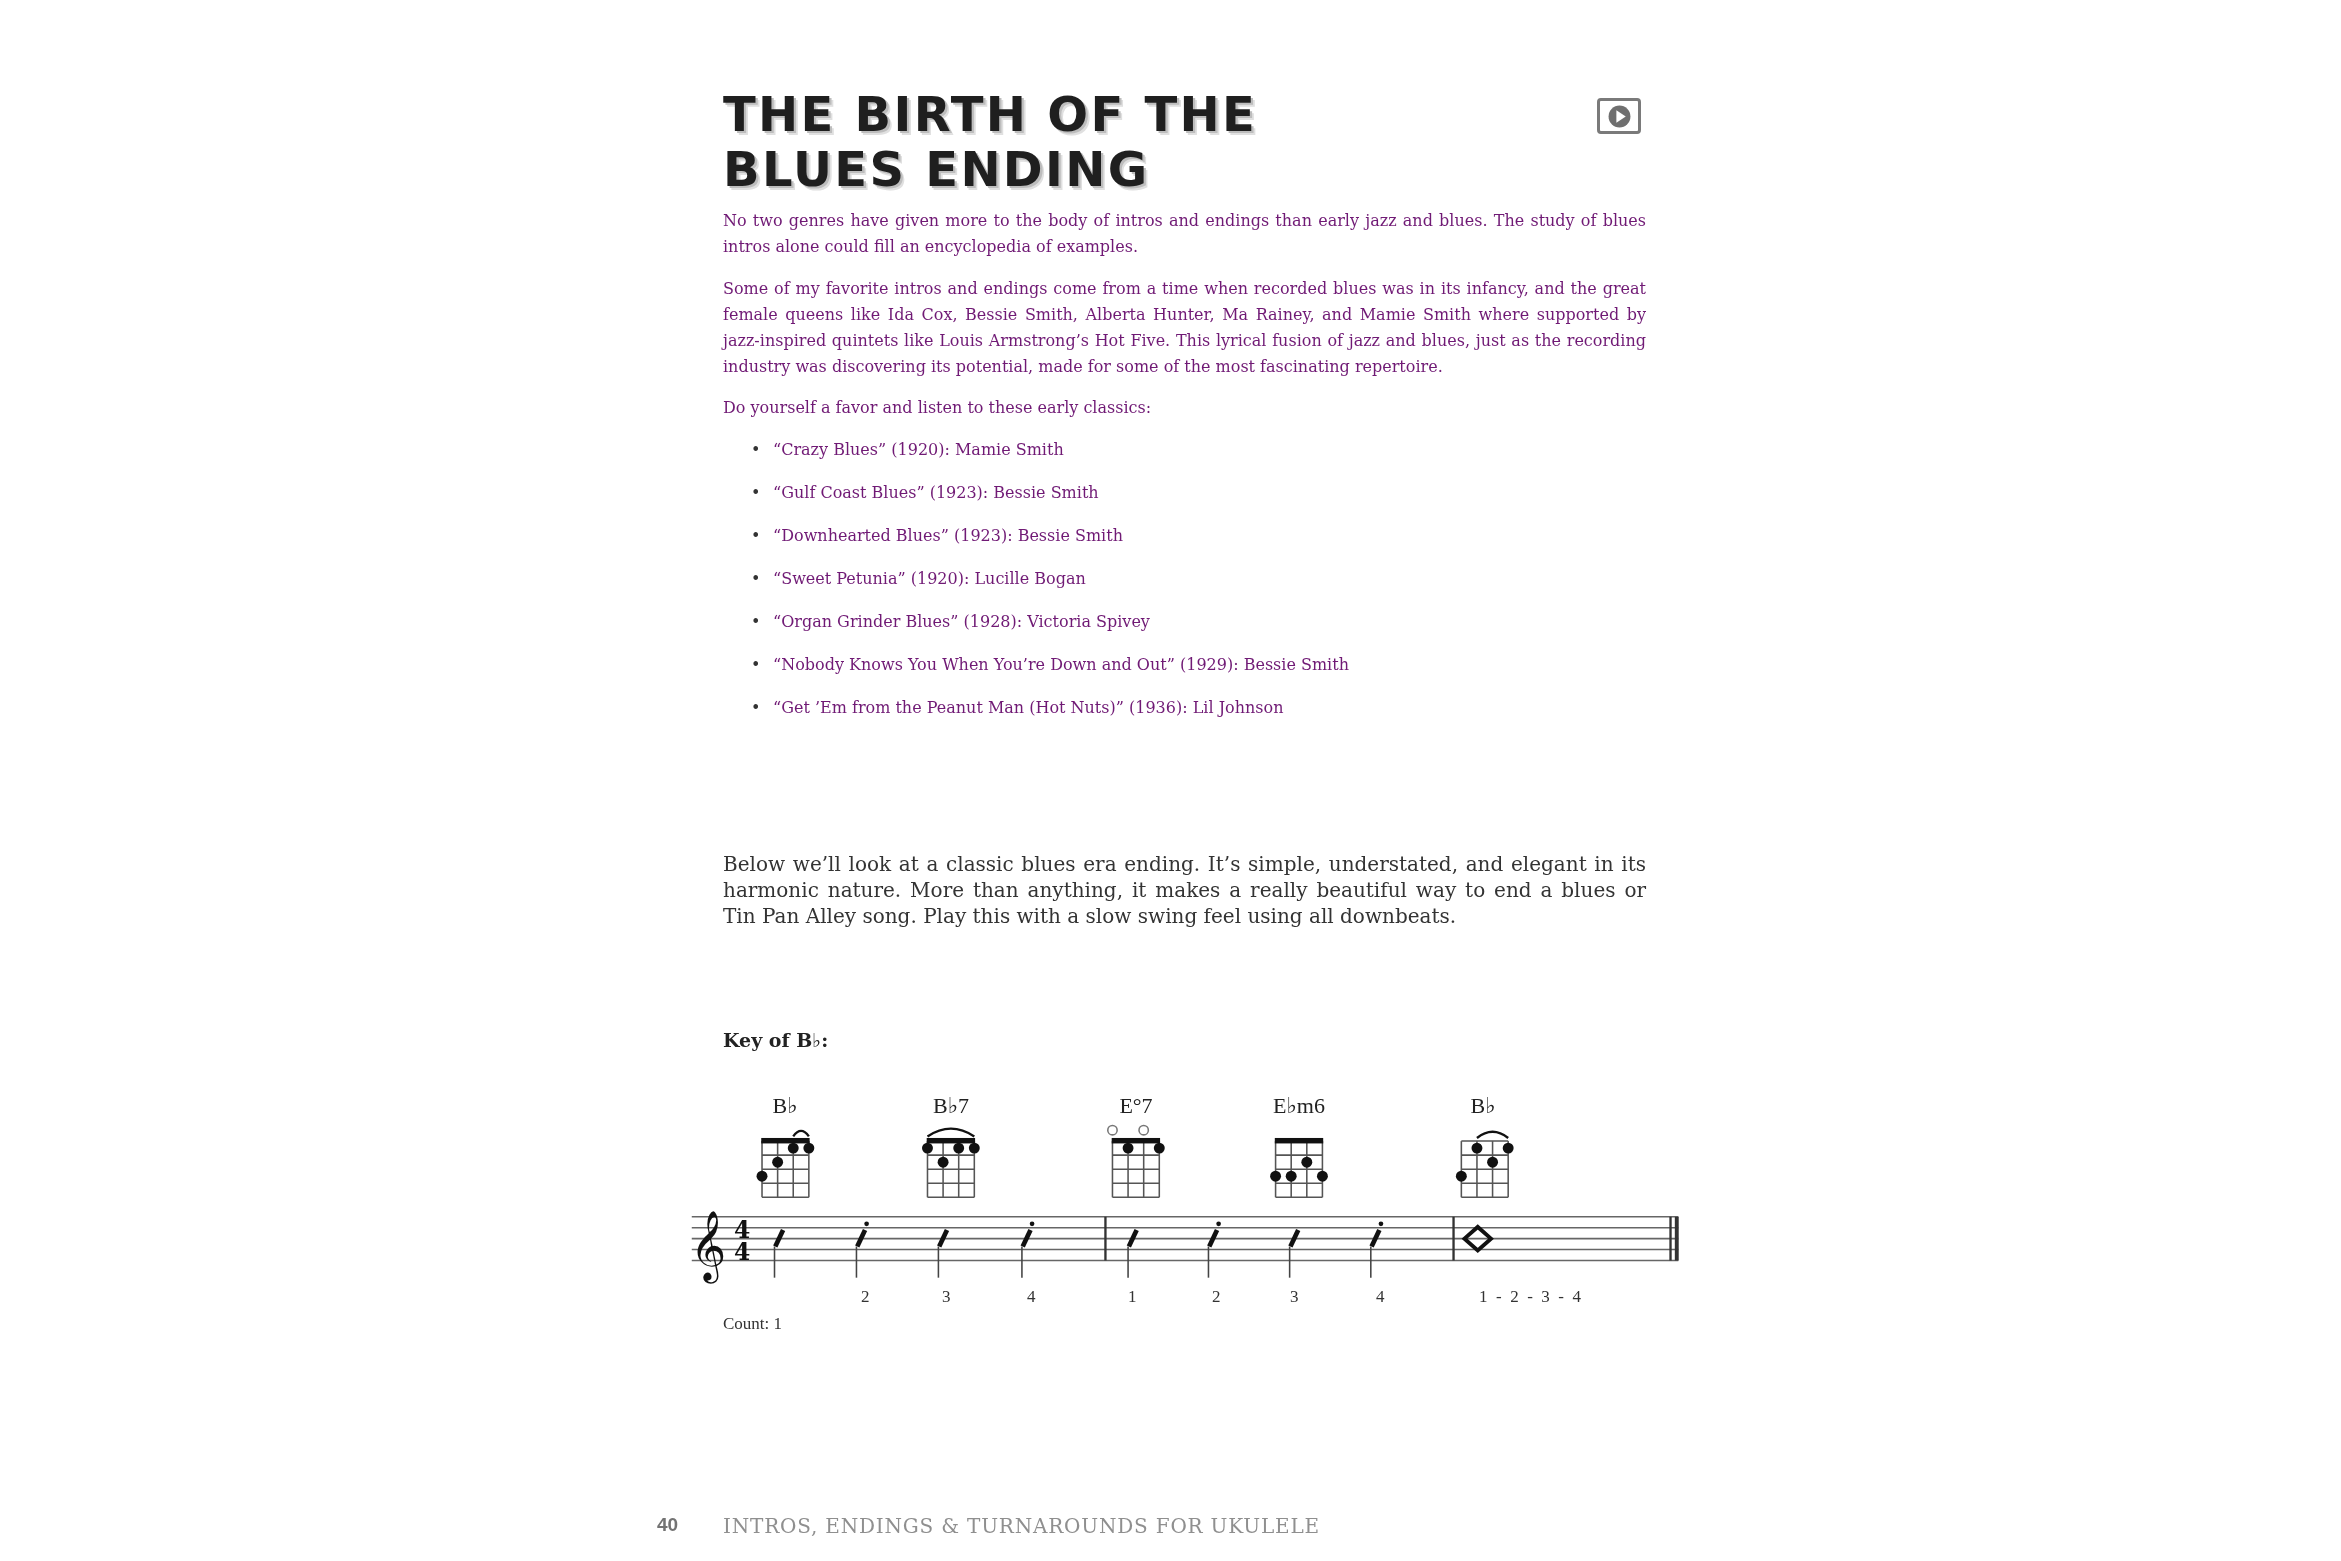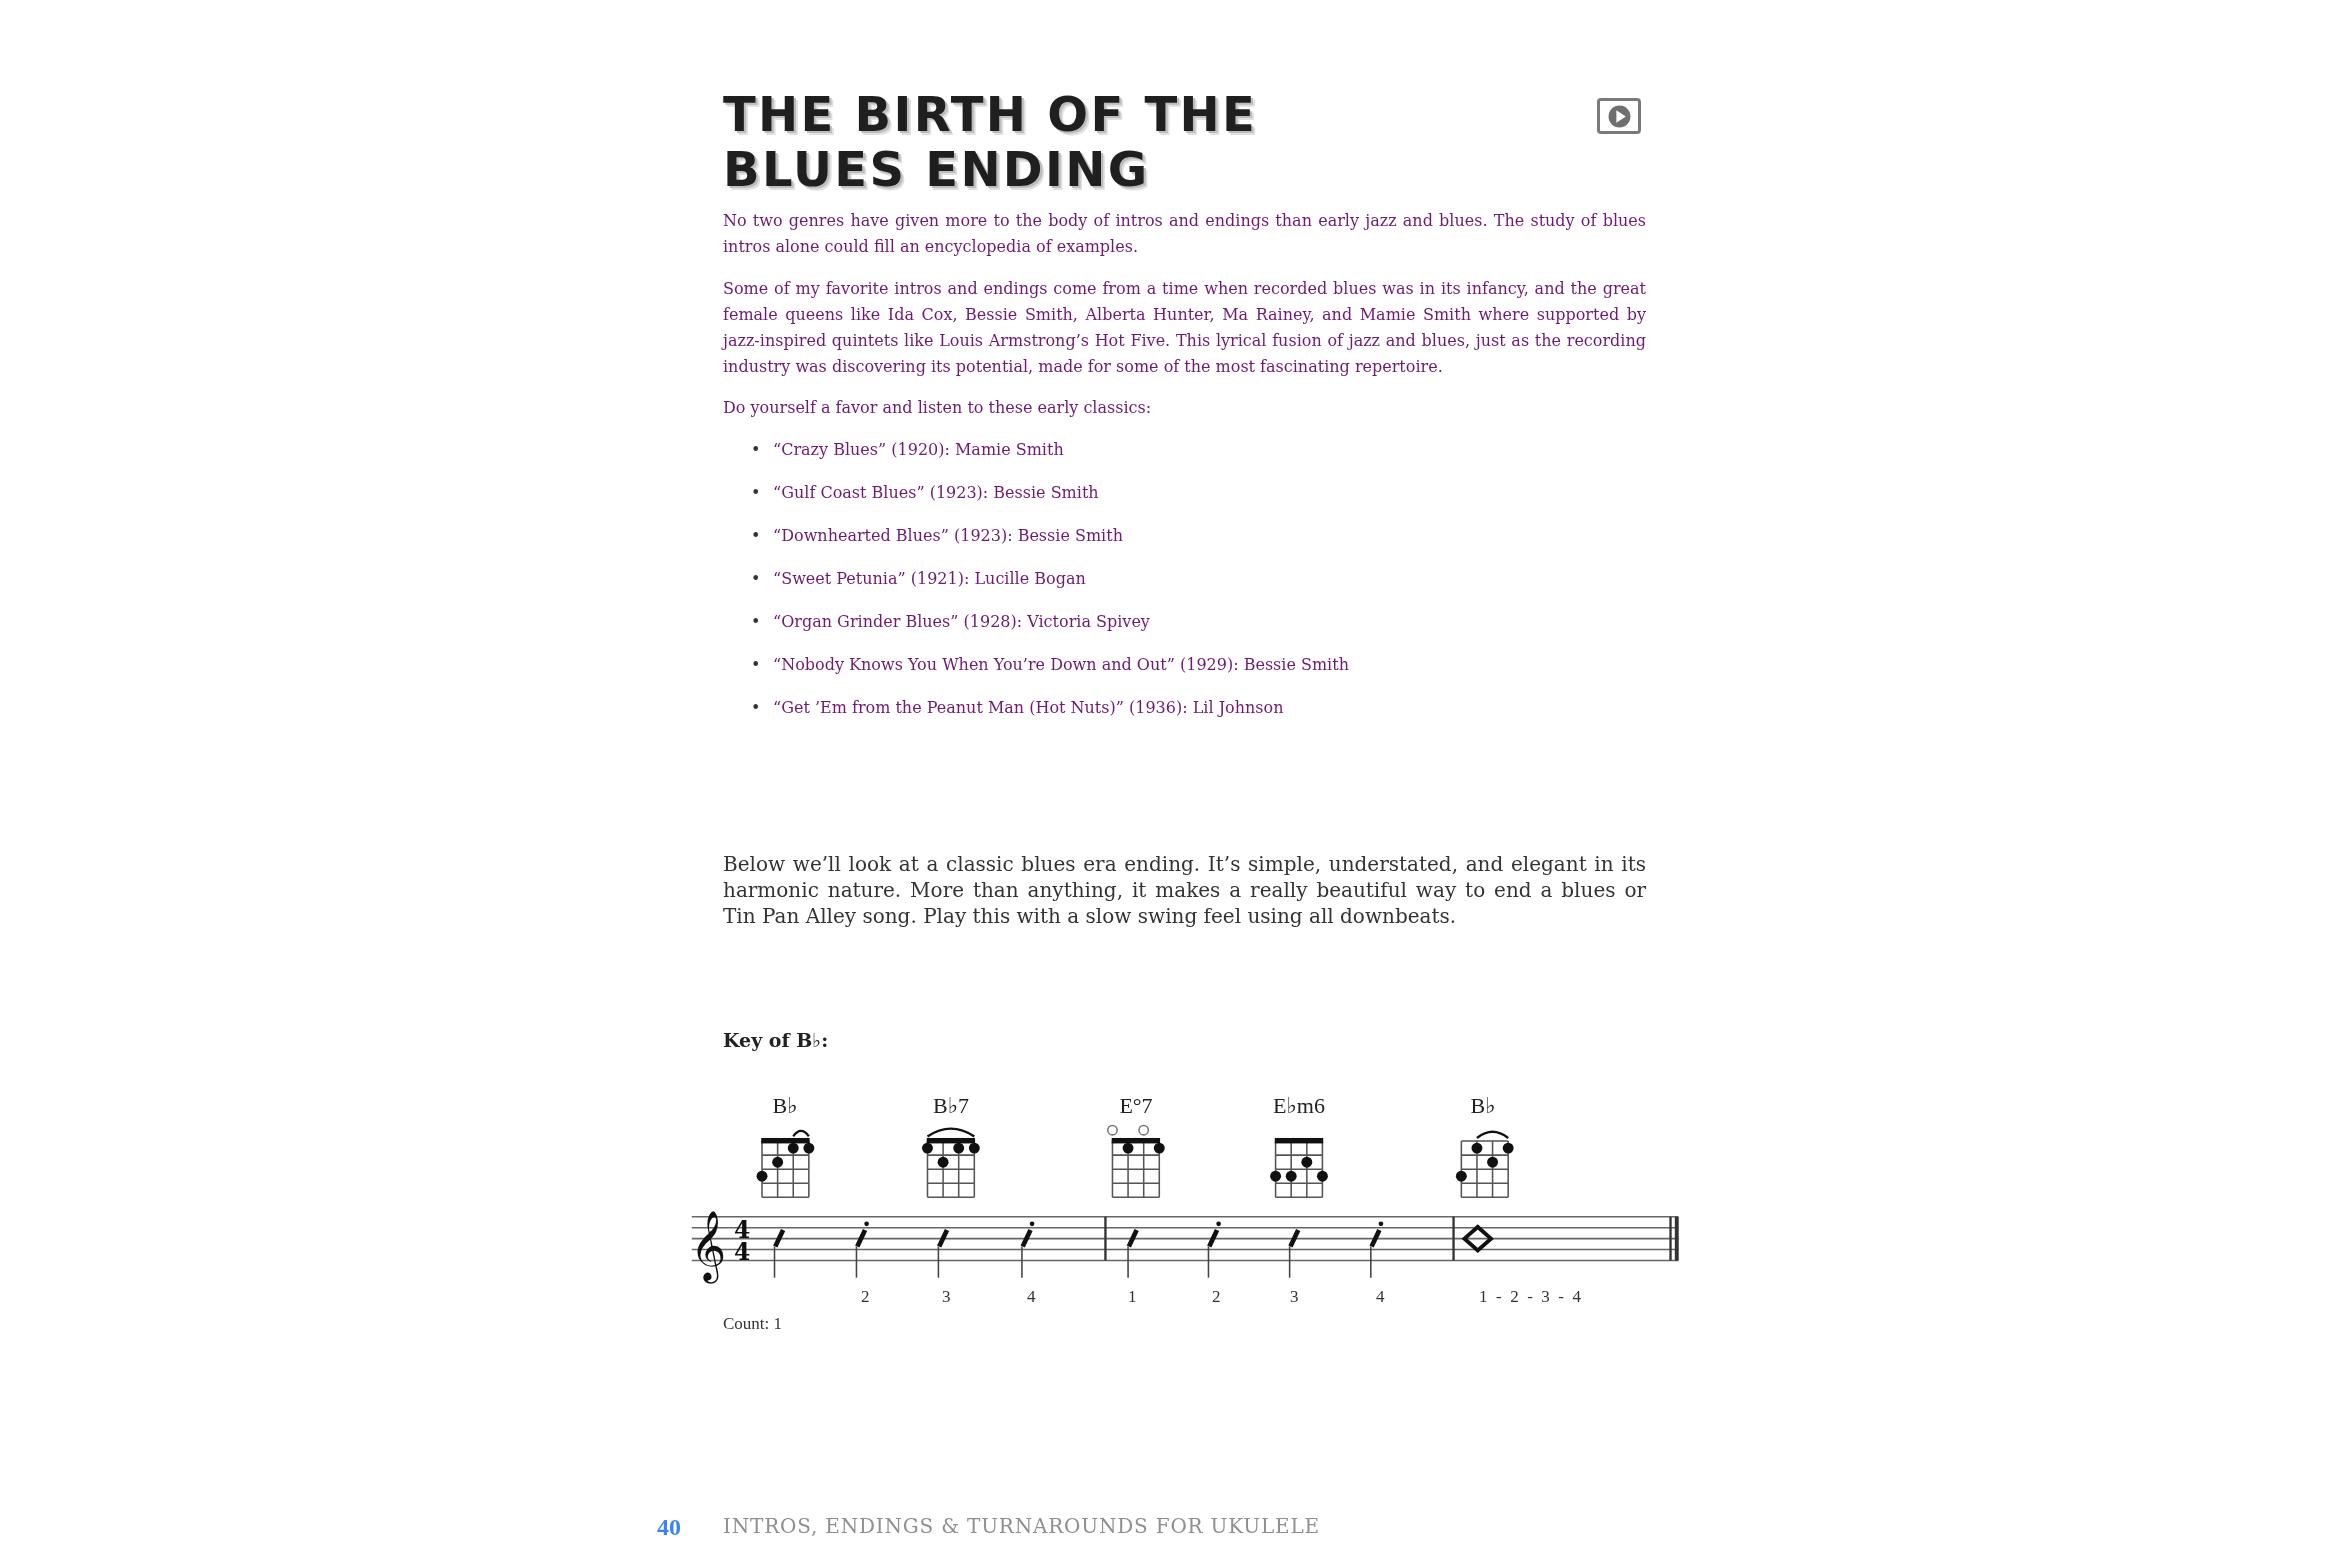--- a/index.html
+++ b/index.html
@@ -17,21 +17,21 @@
   .body p.left { text-align:left; }
   ul.songs { list-style:none; margin:11px 0 0 0; padding:0 0 0 50px; }
   ul.songs li { position:relative; height:43px; line-height:26px; }
   ul.songs li::before { content:"•"; position:absolute; left:-22px; top:0; color:#333; }
   .after-list { position:absolute; left:723px; top:851px; width:923px; font-size:20px; line-height:26px; color:#333; }
   .after-list p { margin:0 0 15.6px 0; text-align:justify; }
   .key-label { position:absolute; left:723px; top:993px; font-size:19px; font-weight:bold; color:#222;margin-top:36px; }
   .chord-name { position:absolute; font-family:"Liberation Serif", serif; font-size:22px; color:#222; transform:translateX(-50%); white-space:nowrap; }
   .music { position:absolute; left:0; top:0; }
   .count { position:absolute; top:1287px; font-family:"Liberation Serif", serif; font-size:17px; color:#333; }
-  .footer-num { position:absolute; left:657px; top:1514px; font-family:Liberation Serif, serif; font-weight:bold; font-size:24px; color:#3b82f6; }
+  .footer-num { position:absolute; left:657px; top:1514px; font-family:Liberation Sans, sans-serif; font-weight:bold; font-size:19px; color:#737373; }
   .footer-title { position:absolute; left:723px; top:1514px; font-family:"DejaVu Serif", serif; font-size:20px; color:#8f8f8f; letter-spacing:0.8px; }
 </style>
 </head>
 <body>
 
 <div class="page">
 
   <h1 class="title">
     <span>THE BIRTH OF THE</span>
     <span>BLUES ENDING</span>
@@ -45,21 +45,21 @@
   </div>
 
   <div class="body">
     <p>No two genres have given more to the body of intros and endings than early jazz and blues. The study of blues intros alone could fill an encyclopedia of examples.</p>
     <p>Some of my favorite intros and endings come from a time when recorded blues was in its infancy, and the great female queens like Ida Cox, Bessie Smith, Alberta Hunter, Ma Rainey, and Mamie Smith where supported by jazz-inspired quintets like Louis Armstrong’s Hot Five. This lyrical fusion of jazz and blues, just as the recording industry was discovering its potential, made for some of the most fascinating repertoire.</p>
     <p class="left">Do yourself a favor and listen to these early classics:</p>
     <ul class="songs">
       <li>“Crazy Blues” (1920): Mamie Smith</li>
       <li>“Gulf Coast Blues” (1923): Bessie Smith</li>
       <li>“Downhearted Blues” (1923): Bessie Smith</li>
-      <li>“Sweet Petunia” (1921): Lucille Bogan</li>
+      <li>“Sweet Petunia” (1920): Lucille Bogan</li>
       <li>“Organ Grinder Blues” (1928): Victoria Spivey</li>
       <li>“Nobody Knows You When You’re Down and Out” (1929): Bessie Smith</li>
       <li>“Get ’Em from the Peanut Man (Hot Nuts)” (1936): Lil Johnson</li>
     </ul>
   </div>
 
   <div class="after-list">
     <p>Below we’ll look at a classic blues era ending. It’s simple, understated, and elegant in its harmonic nature. More than anything, it makes a really beautiful way to end a blues or Tin Pan Alley song. Play this with a slow swing feel using all downbeats.</p>
   </div>
 

